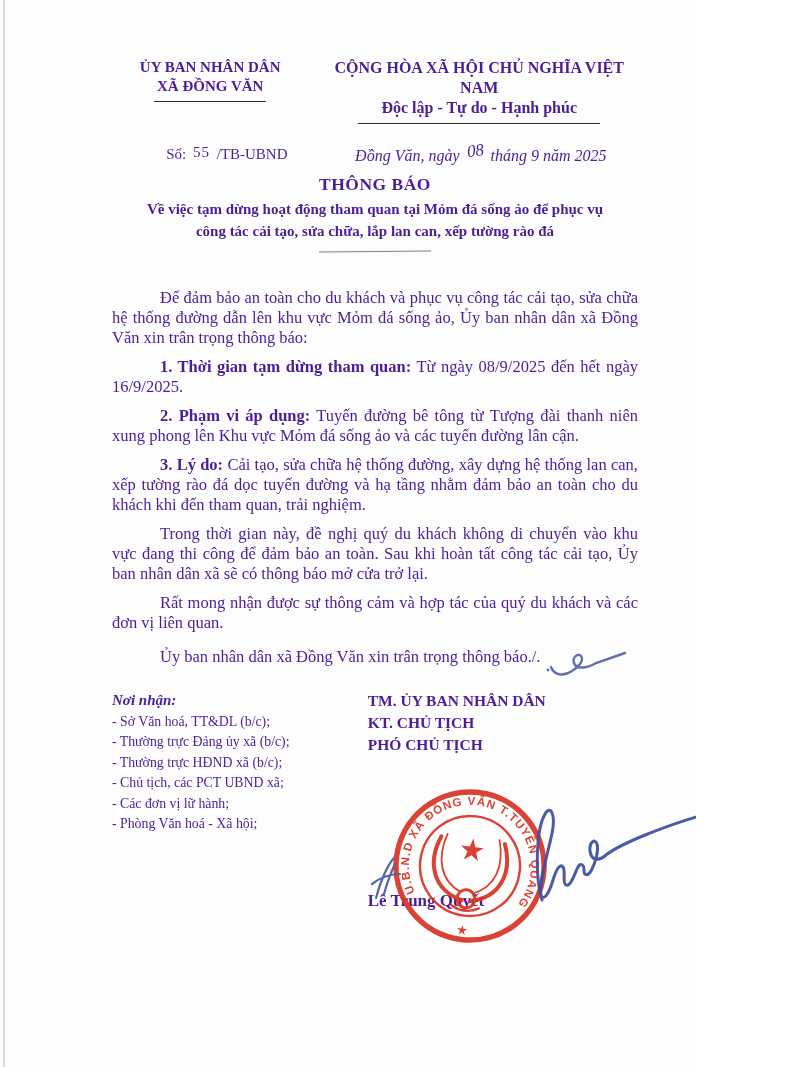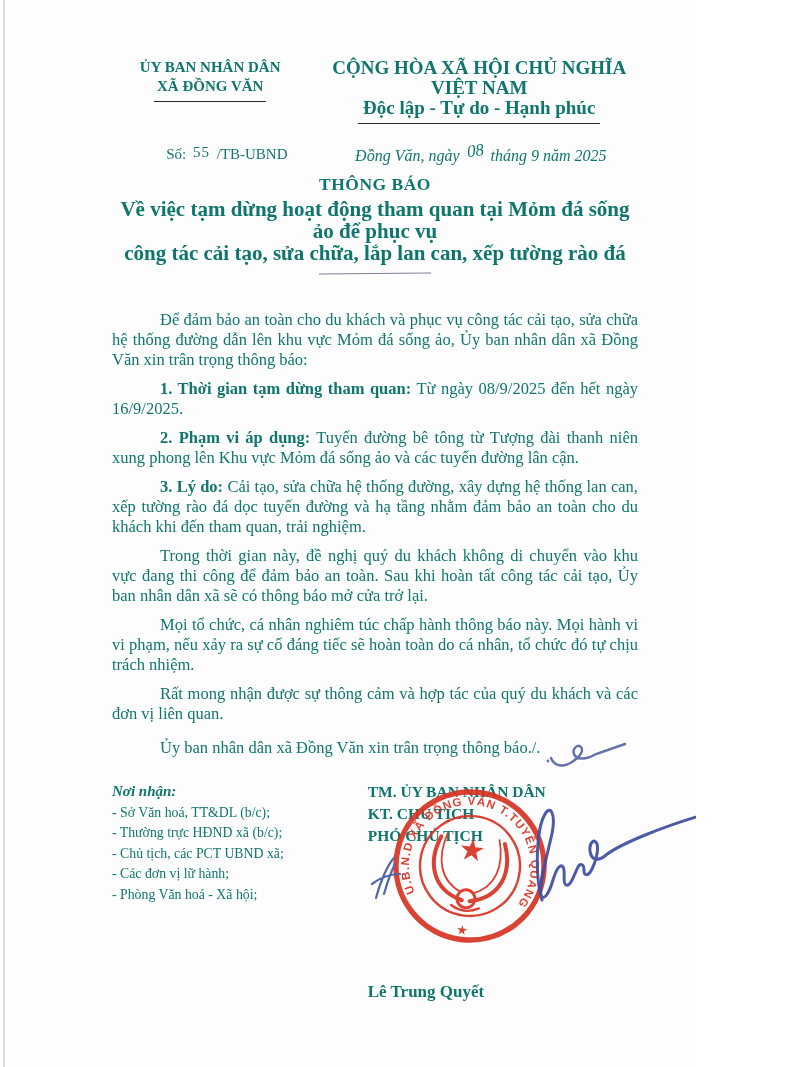--- a/index.html
+++ b/index.html
@@ -2,46 +2,46 @@
 <html><head>
 <meta charset="utf-8">
 <style>
   html,body{margin:0;padding:0;background:#ffffff;}
   .page{
     position:relative;
     width:696px;height:1067px;
     background:#fdfdfe;
     overflow:hidden;
     font-family:"Liberation Serif","DejaVu Serif",serif;
-    color:#0f766e;
+    color:#4c1d95;
   }
   .page::before{ 
     content:"";position:absolute;left:3px;top:0;width:2px;height:100%;
     background:rgba(176,180,192,.45);
   }
   .content{position:relative;padding:58px 58px 0 112px;}
 
   
   .header-row{display:flex;align-items:flex-start;}
   .hdr-left{width:235px;text-align:center;font-weight:bold;font-size:15px;line-height:19px;}
-  .hdr-right{width:380px;margin-left:12px;text-align:center;font-weight:bold;font-size:19px;line-height:20px;}
+  .hdr-right{width:380px;margin-left:12px;text-align:center;font-weight:bold;font-size:16px;line-height:20px;}
   .rule{border-bottom:1.6px solid #2a2a30;margin:5px auto 0;}
   .rule-org{width:112px;}
   .rule-motto{width:242px;}
 
   .meta-row{display:flex;align-items:flex-start;margin-top:22px;}
   .doc-number{width:235px;font-size:15px;padding-left:30px;box-sizing:border-box;white-space:nowrap;text-align:center;}
   .doc-number .num{display:inline-block;transform:translateY(-2px);letter-spacing:1px;padding:0 3px;}
   .place-date{width:380px;margin-left:12px;text-align:center;font-style:italic;font-size:16px;}
   .place-date .day{display:inline-block;transform:translateY(-5px) rotate(-7deg);font-size:17px;padding:0 3px;}
 
   
   .title-block{margin-top:8px;text-align:center;}
   .doc-kind{font-weight:bold;font-size:17.5px;letter-spacing:.5px;}
-  .doc-subject{font-weight:bold;font-size:21px;line-height:22px;margin-top:3px;}
+  .doc-subject{font-weight:bold;font-size:15px;line-height:22px;margin-top:3px;}
   .rule-title{width:112px;border-bottom:1.6px solid #7a8294;margin:9px auto 0;transform:rotate(-.6deg);}
 
   
   .body-text{margin-top:36px;}
   .body-text p{
     margin:0 0 9px 0;
     font-size:16.5px;line-height:20px;
     text-align:justify;text-indent:48px;
   }
   .lead{font-weight:bold;}
@@ -100,34 +100,34 @@
       </div>
       <div class="rule-title"></div>
     </div>
 
     <div class="body-text">
       <p>Để đảm bảo an toàn cho du khách và phục vụ công tác cải tạo, sửa chữa hệ thống đường dẫn lên khu vực Mỏm đá sống ảo, Ủy ban nhân dân xã Đồng Văn xin trân trọng thông báo:</p>
       <p><span class="lead">1. Thời gian tạm dừng tham quan:</span><span> Từ ngày 08/9/2025 đến hết ngày 16/9/2025.</span></p>
       <p><span class="lead">2. Phạm vi áp dụng:</span><span> Tuyến đường bê tông từ Tượng đài thanh niên xung phong lên Khu vực Mỏm đá sống ảo và các tuyến đường lân cận.</span></p>
       <p><span class="lead">3. Lý do:</span><span> Cải tạo, sửa chữa hệ thống đường, xây dựng hệ thống lan can, xếp tường rào đá dọc tuyến đường và hạ tầng nhằm đảm bảo an toàn cho du khách khi đến tham quan, trải nghiệm.</span></p>
       <p>Trong thời gian này, đề nghị quý du khách không di chuyển vào khu vực đang thi công để đảm bảo an toàn. Sau khi hoàn tất công tác cải tạo, Ủy ban nhân dân xã sẽ có thông báo mở cửa trở lại.</p>
-      <p>Mọi tổ chức, cá nhân nghiêm túc chấp hành thông báo này. Mọi hành vi vi phạm, nếu xảy ra sự cố đáng tiếc sẽ hoàn toàn do cá nhân, tổ chức đó tự chịu trách nhiệm.</p>
       <p>Rất mong nhận được sự thông cảm và hợp tác của quý du khách và các đơn vị liên quan.</p>
       <p class="closing-line">
         <span>Ủy ban nhân dân xã Đồng Văn xin trân trọng thông báo./.</span><svg class="closing-squiggle" width="84" height="32" viewBox="0 0 84 32">
           <path d="M6,20 C9,28 18,30 27,24 C35,19 39,13 36,9 C33,6 27,10 29,16 C31,22 41,22 51,16 L80,6" fill="none" stroke="#6470a8" stroke-width="2.4" stroke-linecap="round"></path>
           <circle cx="3" cy="23" r="1.4" fill="#6470a8"></circle>
         </svg>
       </p>
     </div>
 
     <div class="footer-row">
       <div class="recipients">
         <div class="recipients-label">Nơi nhận:</div>
         <div>- Sở Văn hoá, TT&amp;DL (b/c);</div>
+        <div>- Thường trực Đảng ủy xã (b/c);</div>
         <div>- Thường trực HĐND xã (b/c);</div>
         <div>- Chủ tịch, các PCT UBND xã;</div>
         <div>- Các đơn vị lữ hành;</div>
         <div>- Phòng Văn hoá - Xã hội;</div>
       </div>
       <div class="sign-block">
         <div>TM. ỦY BAN NHÂN DÂN</div>
         <div>KT. CHỦ TỊCH</div>
         <div>PHÓ CHỦ TỊCH</div>
         <div class="signer-name">Lê Trung Quyết</div>

